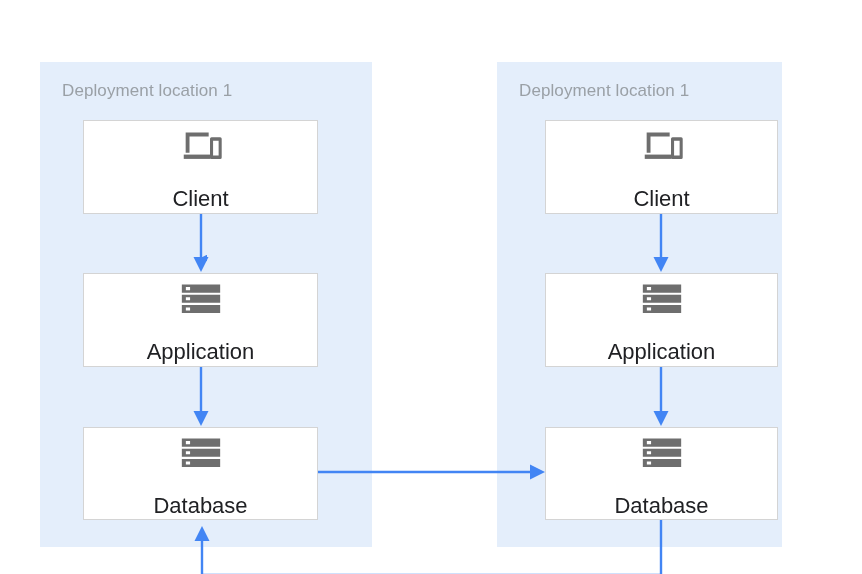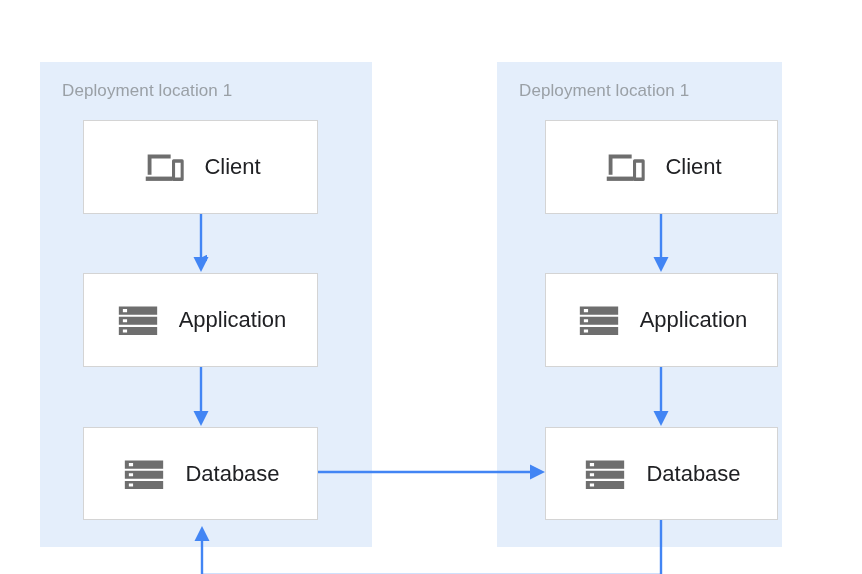--- a/index.html
+++ b/index.html
@@ -42,21 +42,21 @@
     user-select: none;
   }
 
   
   .node {
     position: absolute;
     box-sizing: border-box;
     background: #ffffff;
     border: 1px solid #d4d4d4;
     display: flex;
-    flex-direction: row;
+    flex-direction: column;
     align-items: center;
     justify-content: center;
     gap: 18px;
     padding: 0 10px;
   }
   .node-label {
     font-size: 22px;
     line-height: 26px;
     color: #202124;
     white-space: nowrap;

